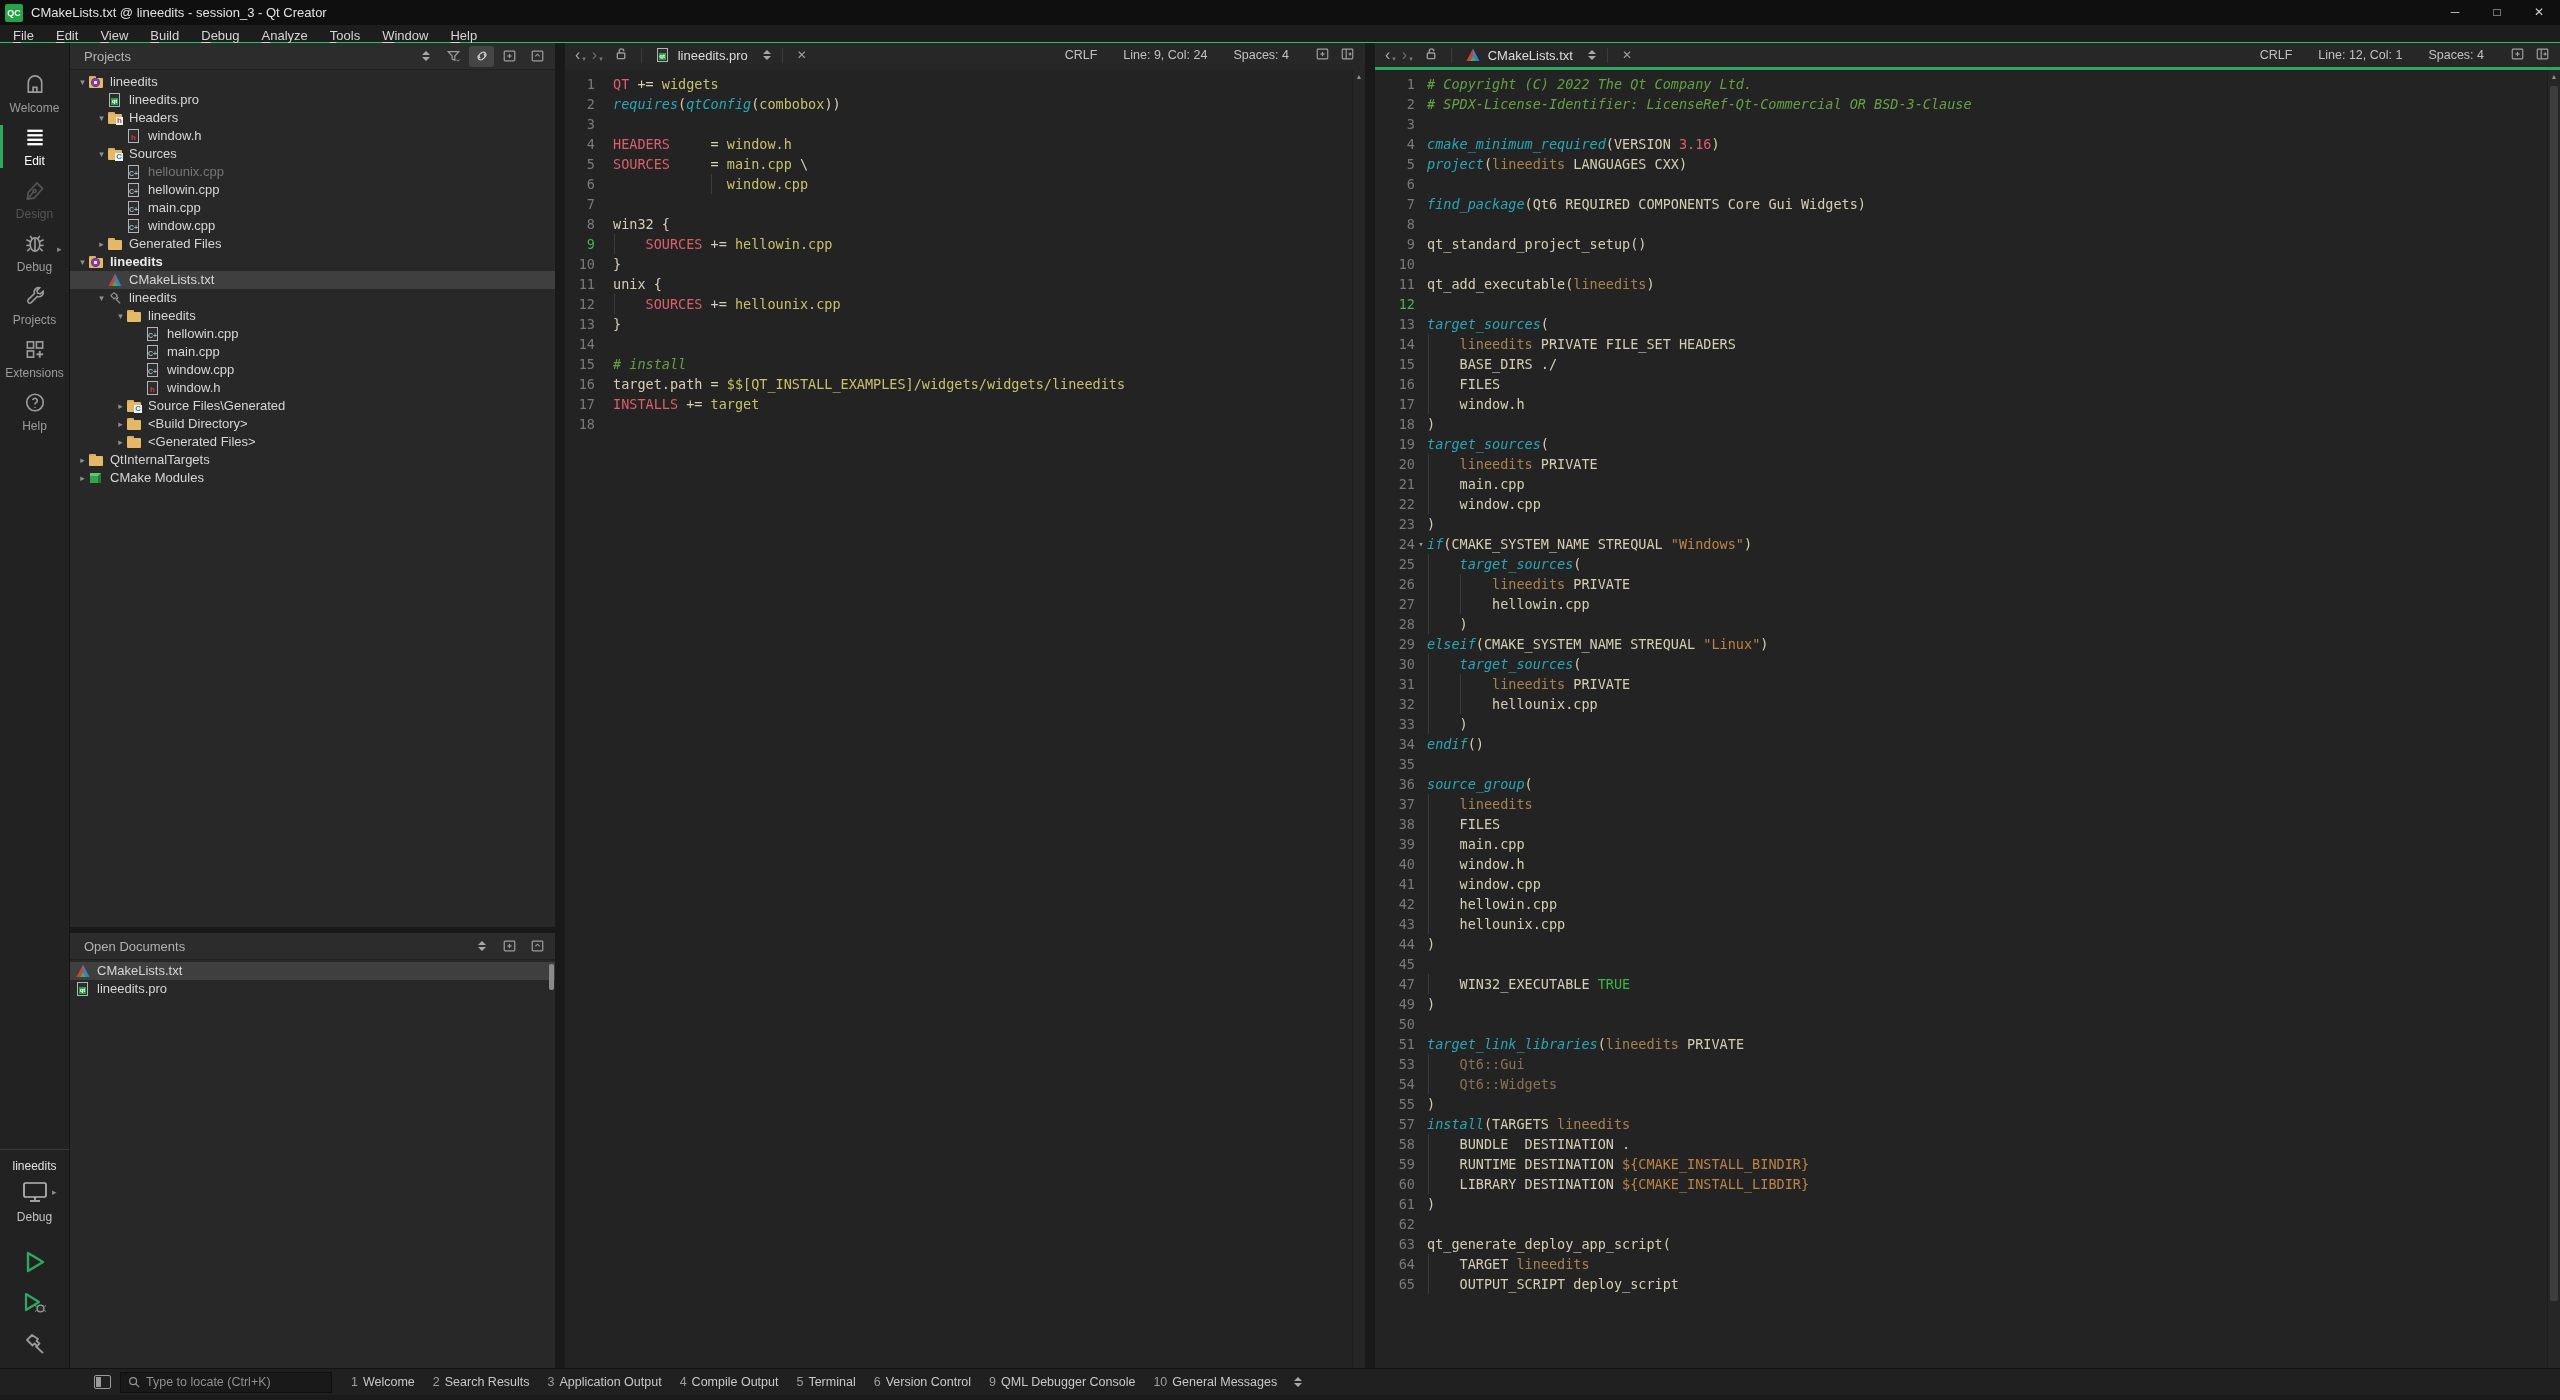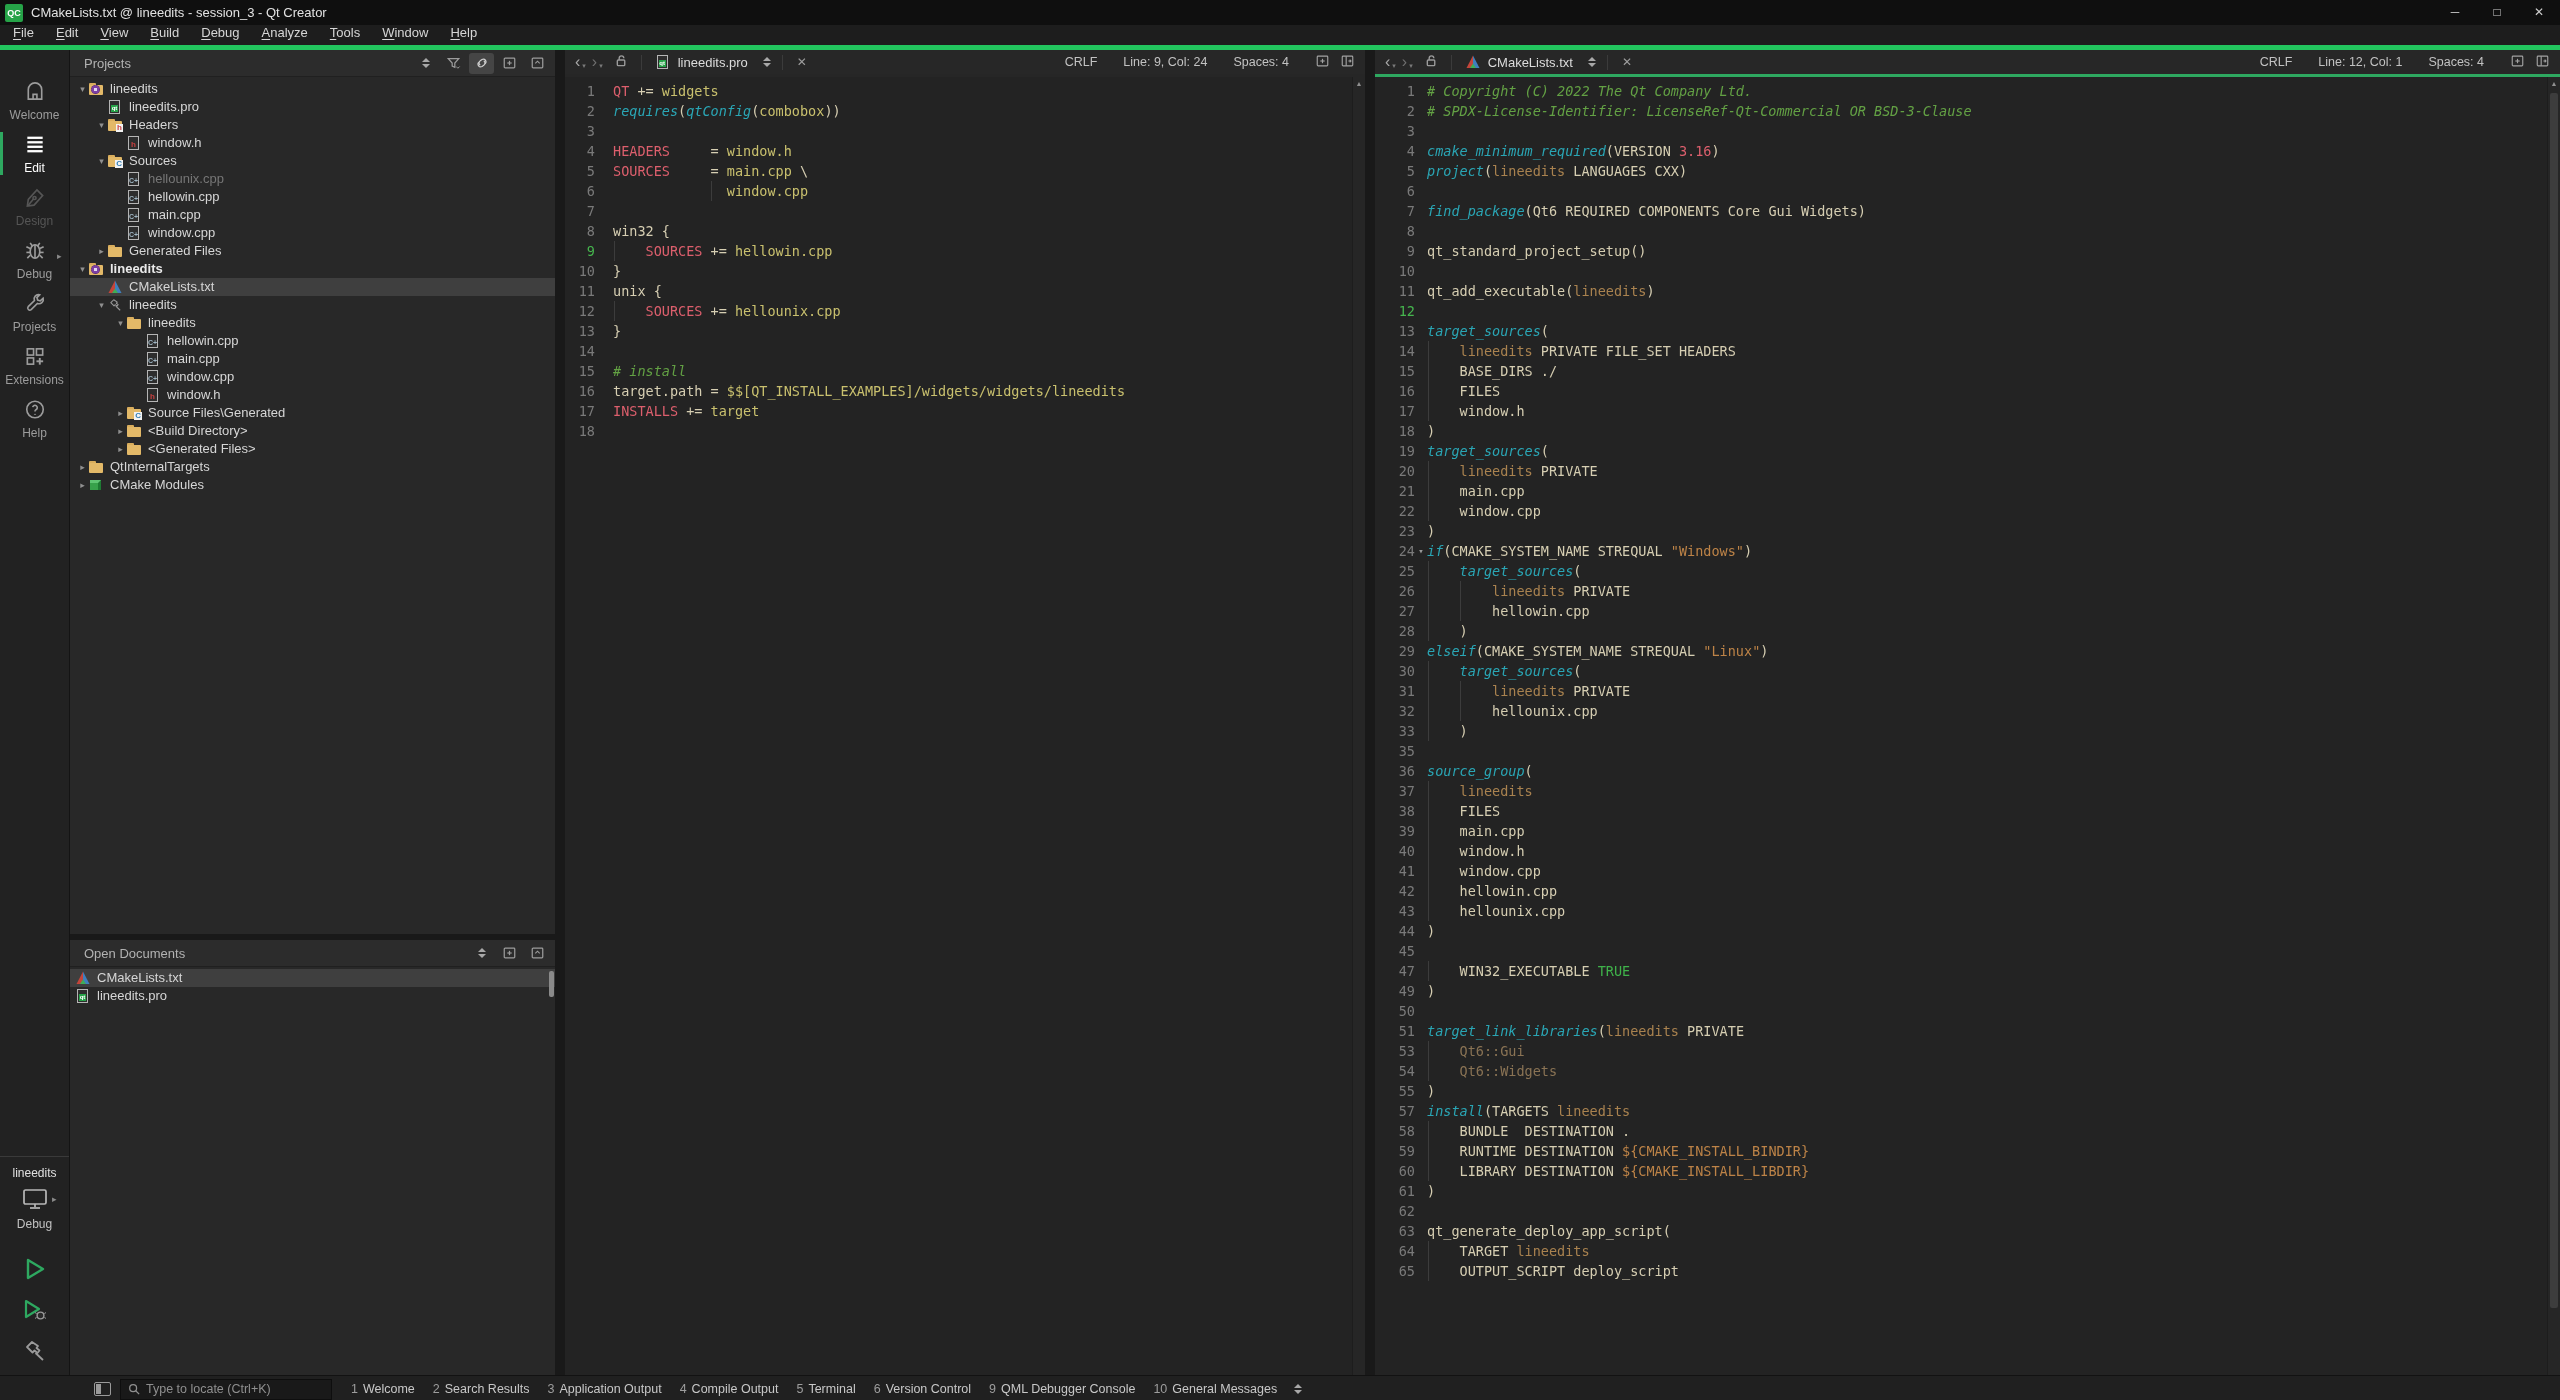--- a/index.html
+++ b/index.html
@@ -8,22 +8,22 @@
 
   
   .titlebar { height:25px; background:#0f0f0f; display:flex; align-items:center; }
   .qc-logo { width:18px; height:18px; margin:0 8px 0 5px; background:#26a348; border-radius:2px;
     color:#fff; font:bold 9px/18px "Liberation Sans",sans-serif; text-align:center; }
   .title-text { font-size:13px; color:#e2e2e2; }
   .winctl { margin-left:auto; display:flex; }
   .winbtn { width:42px; height:25px; text-align:center; line-height:25px; font-size:12px; color:#cfcfcf; }
 
   
-  .menubar { height:25px; background:#1d1d1d; border-bottom:5px solid #22c55e;
-    display:flex; align-items:flex-end; font-size:13px; color:#d6d6d6; padding-left:2px; }
+  .menubar { height:18px; background:#1d1d1d; border-bottom:1px solid #22c55e;
+    display:flex; align-items:flex-start; font-size:13px; color:#d6d6d6; padding-left:2px; }
   .menu-item { padding:0 11px; height:23px; line-height:22px; }
   .menu-item u { text-underline-offset:2px; }
 
   
   .main { display:flex; height:1325px; }
 
   
   .modebar { width:70px; background:#222222; border-right:1px solid #141414;
     display:flex; flex-direction:column; align-items:center; padding-top:24px; flex:none; }
   .mode-item { width:70px; height:53px; display:flex; flex-direction:column; align-items:center;
@@ -684,20 +684,21 @@
           <div class="cl"><span class="gut">24</span><span class="foldc">▾</span><span class="ct"><span class="fn">if</span><span class="tx">(CMAKE_SYSTEM_NAME STREQUAL </span><span class="org">"Windows"</span><span class="tx">)</span></span></div>
           <div class="cl"><span class="gut">25</span><span class="foldc"></span><span class="guide" style="left: 53px;"></span><span class="ct"><span class="tx">    </span><span class="fn">target_sources</span><span class="tx">(</span></span></div>
           <div class="cl"><span class="gut">26</span><span class="foldc"></span><span class="guide" style="left: 53px;"></span><span class="guide" style="left: 85.4px;"></span><span class="ct"><span class="tx">        </span><span class="tg">lineedits</span><span class="tx"> PRIVATE</span></span></div>
           <div class="cl"><span class="gut">27</span><span class="foldc"></span><span class="guide" style="left: 53px;"></span><span class="guide" style="left: 85.4px;"></span><span class="ct"><span class="tx">        hellowin.cpp</span></span></div>
           <div class="cl"><span class="gut">28</span><span class="foldc"></span><span class="guide" style="left: 53px;"></span><span class="ct"><span class="tx">    )</span></span></div>
           <div class="cl"><span class="gut">29</span><span class="foldc"></span><span class="ct"><span class="fn">elseif</span><span class="tx">(CMAKE_SYSTEM_NAME STREQUAL </span><span class="org">"Linux"</span><span class="tx">)</span></span></div>
           <div class="cl"><span class="gut">30</span><span class="foldc"></span><span class="guide" style="left: 53px;"></span><span class="ct"><span class="tx">    </span><span class="fn">target_sources</span><span class="tx">(</span></span></div>
           <div class="cl"><span class="gut">31</span><span class="foldc"></span><span class="guide" style="left: 53px;"></span><span class="guide" style="left: 85.4px;"></span><span class="ct"><span class="tx">        </span><span class="tg">lineedits</span><span class="tx"> PRIVATE</span></span></div>
           <div class="cl"><span class="gut">32</span><span class="foldc"></span><span class="guide" style="left: 53px;"></span><span class="guide" style="left: 85.4px;"></span><span class="ct"><span class="tx">        hellounix.cpp</span></span></div>
           <div class="cl"><span class="gut">33</span><span class="foldc"></span><span class="guide" style="left: 53px;"></span><span class="ct"><span class="tx">    )</span></span></div>
+          <div class="cl"><span class="gut">34</span><span class="foldc"></span><span class="ct"><span class="fn">endif</span><span class="tx">()</span></span></div>
           <div class="cl"><span class="gut">35</span><span class="foldc"></span><span class="ct"></span></div>
           <div class="cl"><span class="gut">36</span><span class="foldc"></span><span class="ct"><span class="fn">source_group</span><span class="tx">(</span></span></div>
           <div class="cl"><span class="gut">37</span><span class="foldc"></span><span class="guide" style="left: 53px;"></span><span class="ct"><span class="tx">    </span><span class="tg">lineedits</span></span></div>
           <div class="cl"><span class="gut">38</span><span class="foldc"></span><span class="guide" style="left: 53px;"></span><span class="ct"><span class="tx">    FILES</span></span></div>
           <div class="cl"><span class="gut">39</span><span class="foldc"></span><span class="guide" style="left: 53px;"></span><span class="ct"><span class="tx">    main.cpp</span></span></div>
           <div class="cl"><span class="gut">40</span><span class="foldc"></span><span class="guide" style="left: 53px;"></span><span class="ct"><span class="tx">    window.h</span></span></div>
           <div class="cl"><span class="gut">41</span><span class="foldc"></span><span class="guide" style="left: 53px;"></span><span class="ct"><span class="tx">    window.cpp</span></span></div>
           <div class="cl"><span class="gut">42</span><span class="foldc"></span><span class="guide" style="left: 53px;"></span><span class="ct"><span class="tx">    hellowin.cpp</span></span></div>
           <div class="cl"><span class="gut">43</span><span class="foldc"></span><span class="guide" style="left: 53px;"></span><span class="ct"><span class="tx">    hellounix.cpp</span></span></div>
           <div class="cl"><span class="gut">44</span><span class="foldc"></span><span class="ct"><span class="tx">)</span></span></div>

